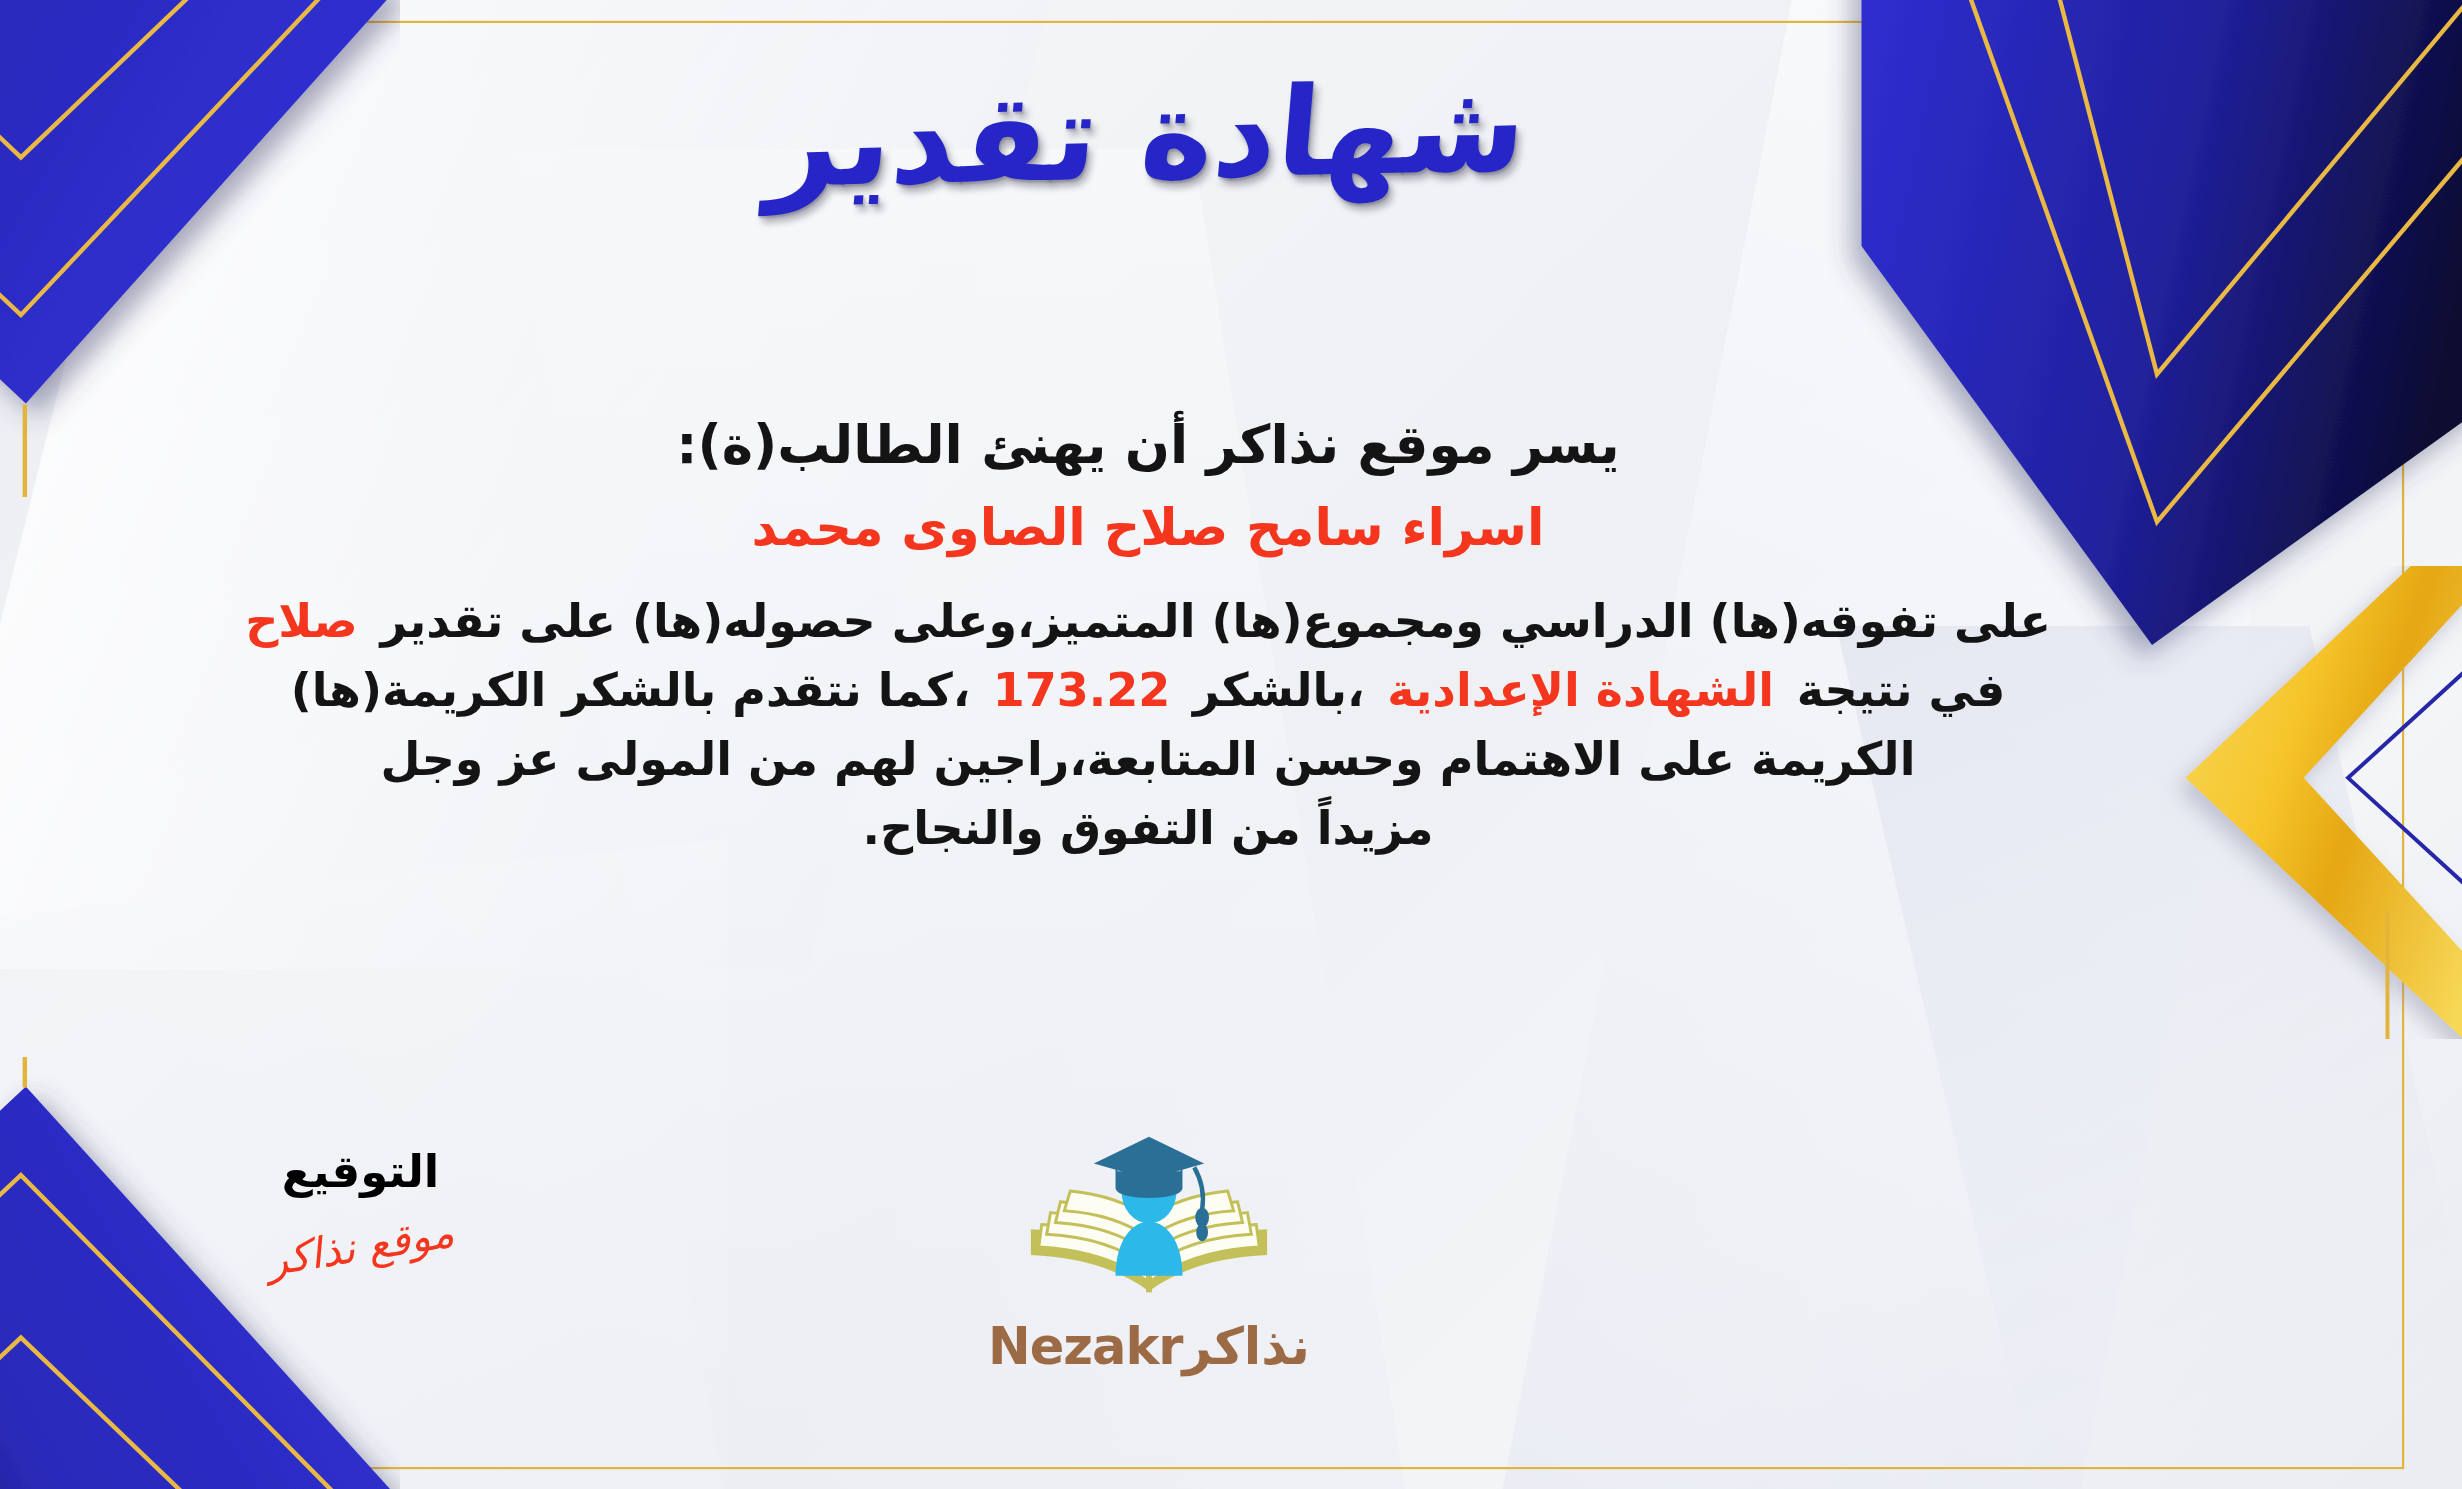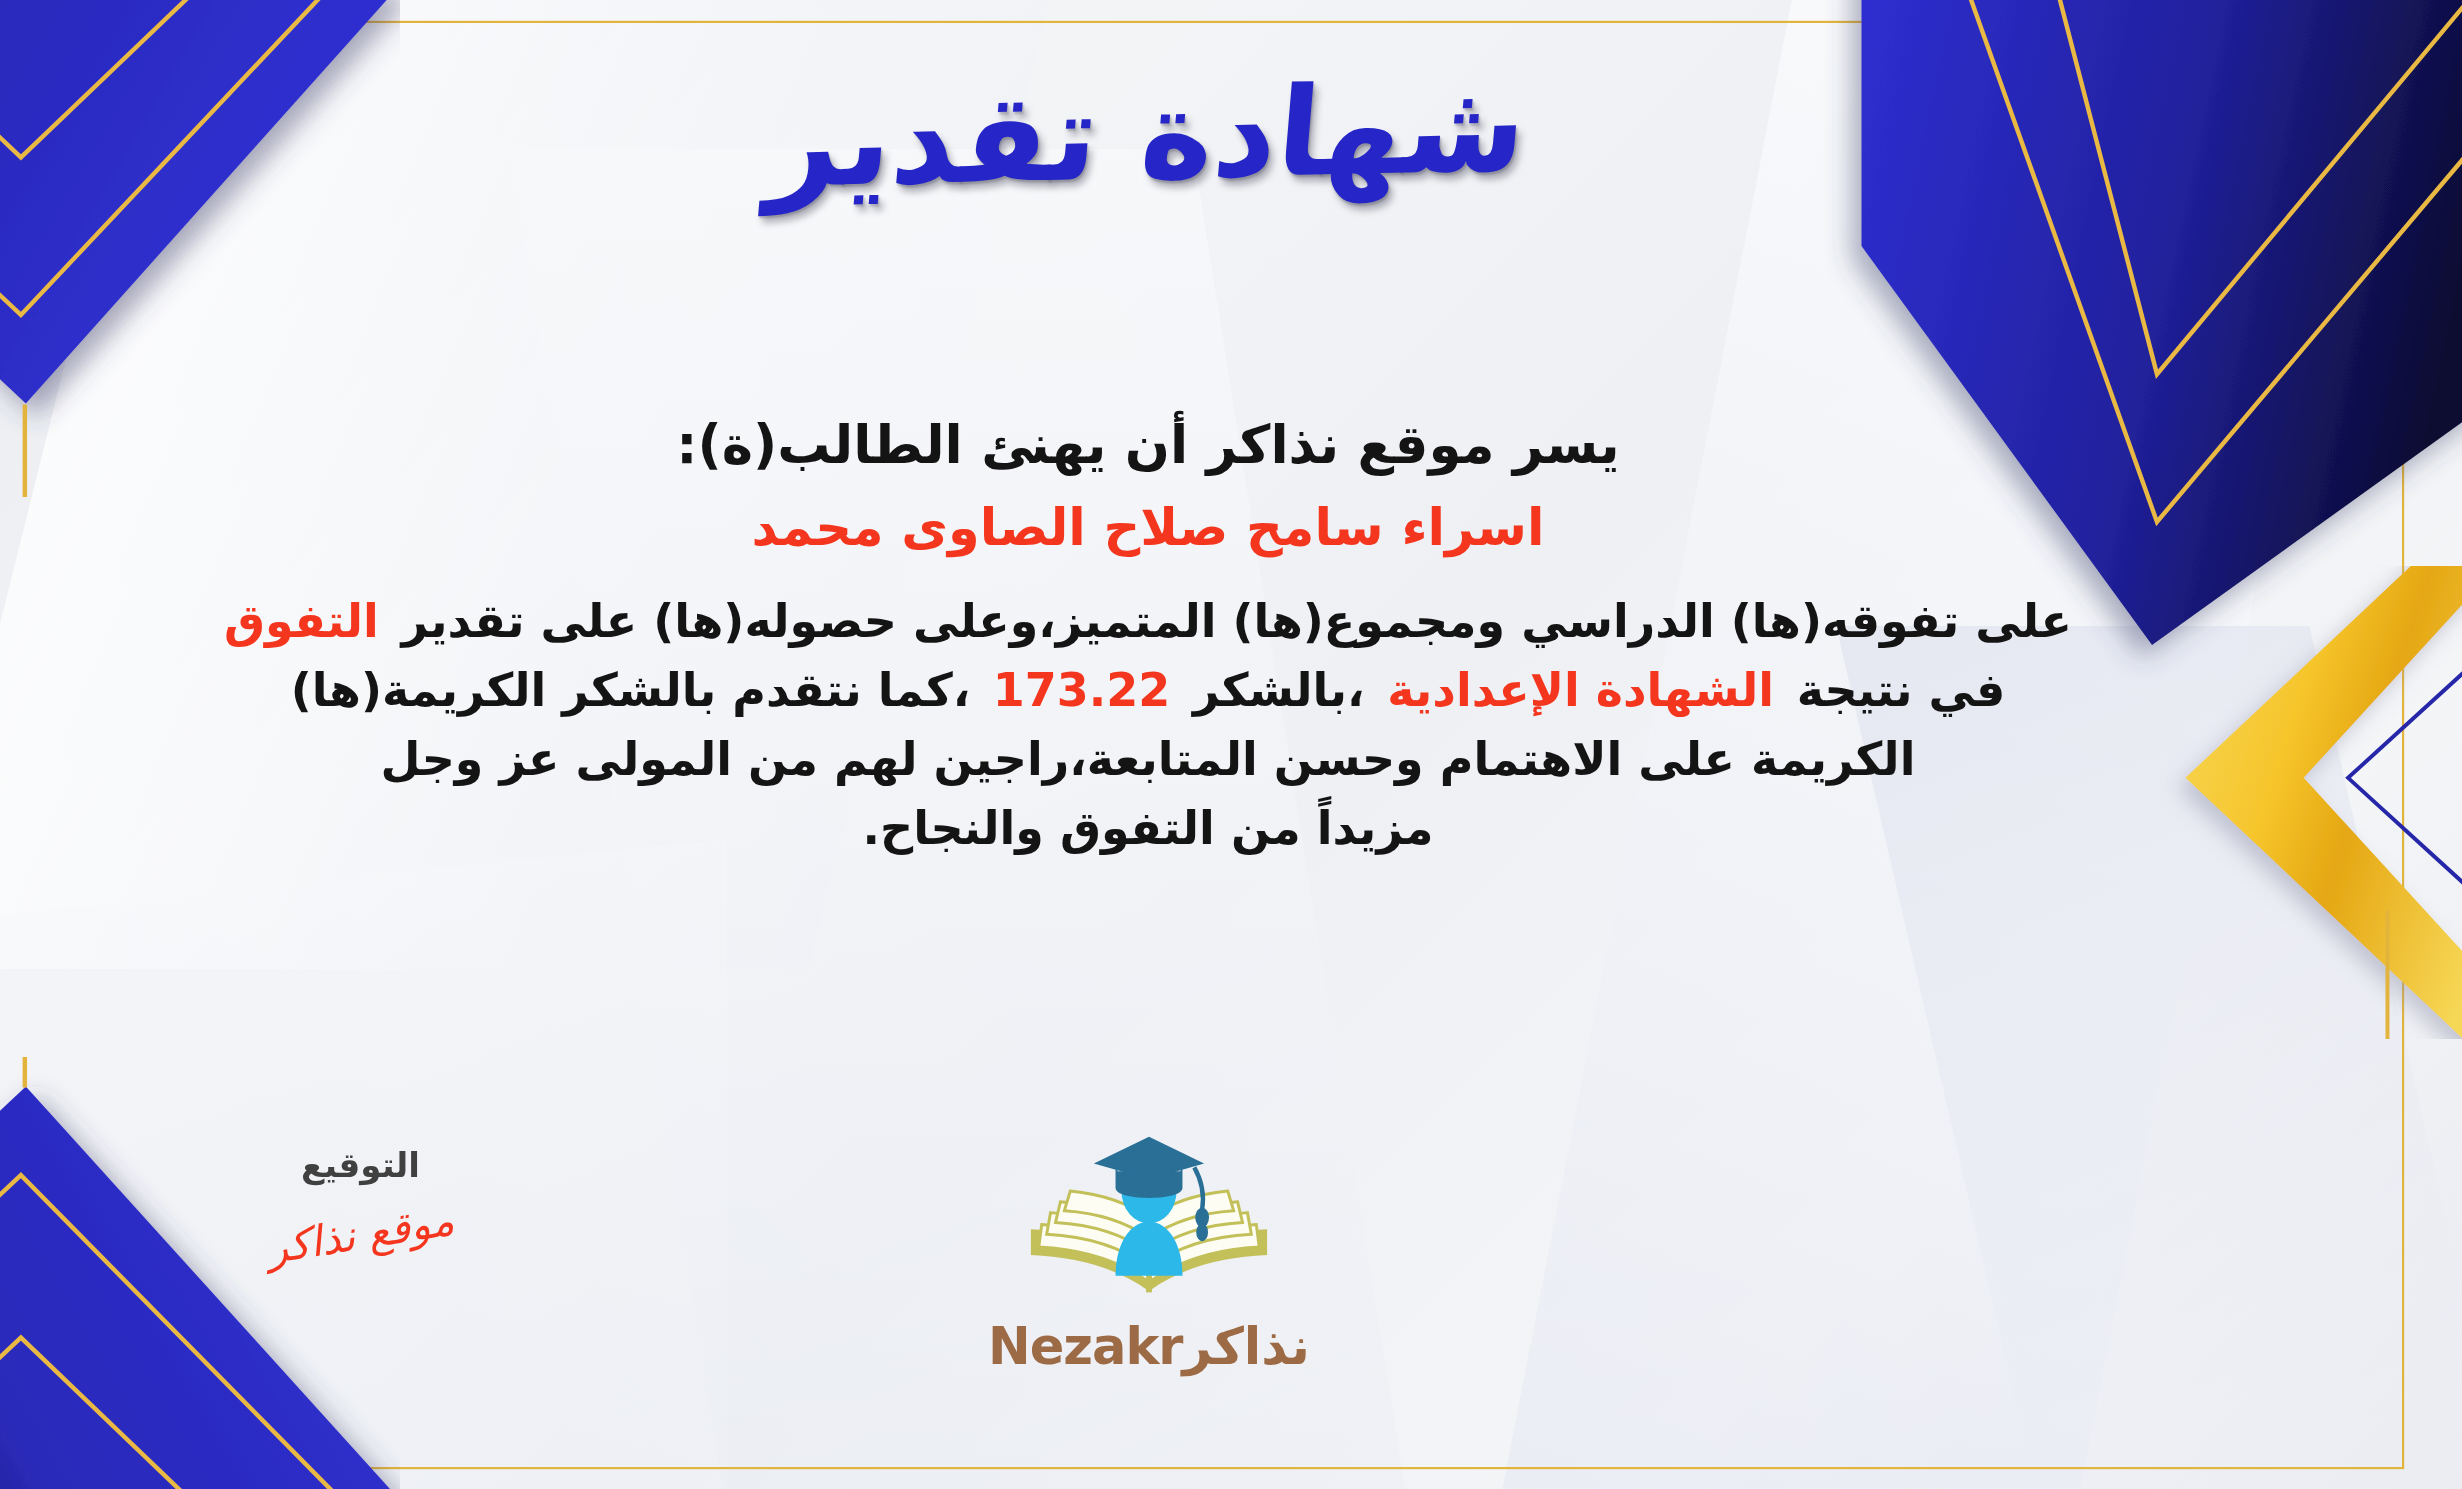--- a/index.html
+++ b/index.html
@@ -140,23 +140,23 @@
 
   
   .sig-block {
     position: absolute;
     left: 374px;
     top: 1147px;
     width: 305px;
     text-align: center;
   }
   .sig-label {
-    font-size: 34px;
-    font-weight: 700;
-    color: #404040;
+    font-size: 45px;
+    font-weight: 700;
+    color: #000000;
     line-height: 1.1;
   }
   .sig-script {
     margin-top: 25.6px;
     font-family: "DejaVu Serif", "Liberation Serif", serif;
     font-size: 42px;
     font-style: italic;
     font-weight: 400;
     color: #f5361f;
     transform: rotate(-9deg);
@@ -276,21 +276,21 @@
     <div class="title-art">شهادة تقدير</div>
   </div>
 
   <div class="body-block">
 
     <div class="intro-line">يسر موقع نذاكر أن يهنئ الطالب(ة):</div>
 
     <div class="student-name">اسراء سامح صلاح الصاوى محمد</div>
 
     <div class="para">
-      <span class="line"><span>على تفوقه(ها) الدراسي ومجموع(ها) المتميز،وعلى حصوله(ها) على تقدير</span><span class="sp-wide"></span><span class="hl">التفوق</span></span>
+      <span class="line"><span>على تفوقه(ها) الدراسي ومجموع(ها) المتميز،وعلى حصوله(ها) على تقدير</span><span class="sp-wide"></span><span class="hl">صلاح</span></span>
 
       <span class="line"><span>في نتيجة</span><span class="sp-wide"></span><span class="hl">الشهادة الإعدادية</span><span class="sp-wide"></span><span>،بالشكر</span><span class="sp-wide"></span><span class="hl">173.22</span><span class="sp-wide"></span><span>،كما نتقدم بالشكر الكريمة(ها)</span></span>
 
       <span class="line">الكريمة على الاهتمام وحسن المتابعة،راجين لهم من المولى عز وجل</span>
       <span class="line">مزيداً من التفوق والنجاح.</span>
     </div>
   </div>
 
   <div class="sig-block">
     <div class="sig-label">التوقيع</div>

